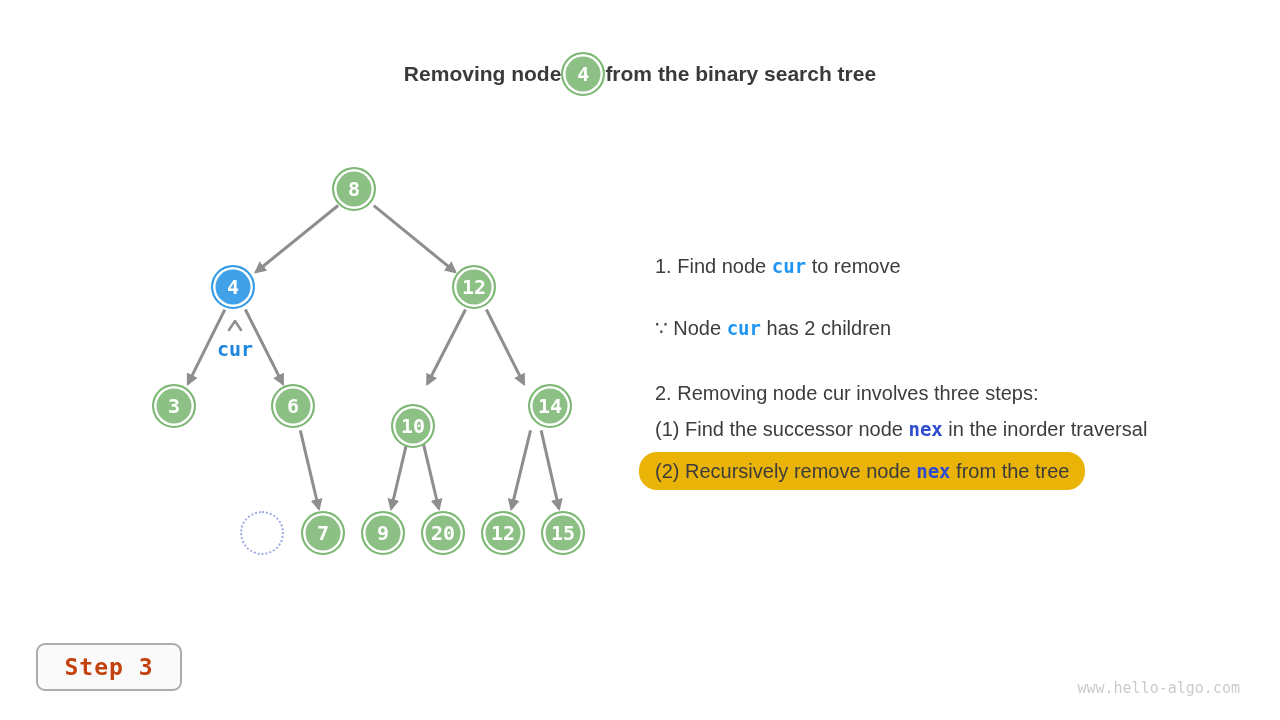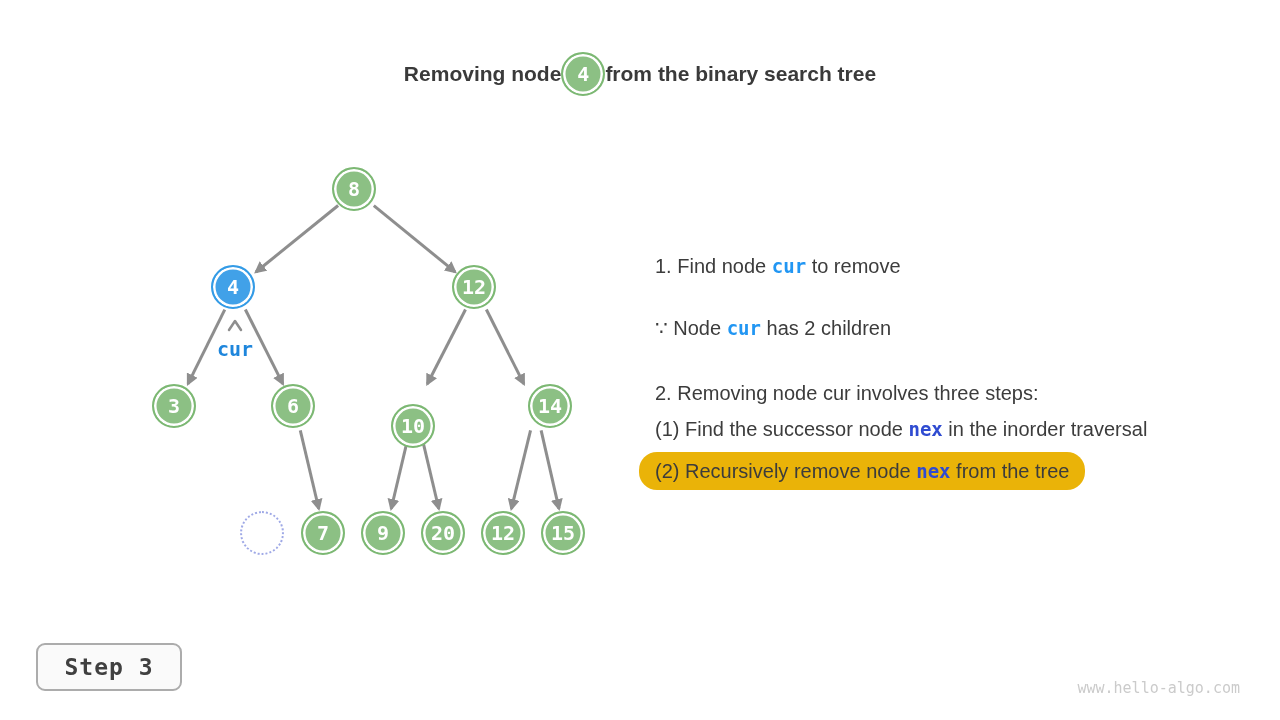--- a/index.html
+++ b/index.html
@@ -58,21 +58,21 @@
   }
   .tok-cur { color:#2196F3; }
   .tok-nex { color:#2F4BD1; }
 
   
   .step-badge {
     position:absolute; left:36px; top:643px; width:146px; height:48px;
     box-sizing:border-box; border:2px solid #ACACAC; border-radius:9px;
     background:#FAFAFA; display:flex; align-items:center; justify-content:center;
     font-family:"DejaVu Sans Mono", monospace; font-weight:bold;
-    font-size:23px; color:#404040; letter-spacing:1px;
+    font-size:23px; color:#c2410c; letter-spacing:1px;
   }
   .watermark {
     position:absolute; right:40px; top:679px;
     font-family:"DejaVu Sans Mono", monospace; font-size:15px; color:#CBCBCB;
   }
 </style>
 </head>
 <body>
 
 <svg id="edges-svg" width="1280" height="720" viewBox="0 0 1280 720">

